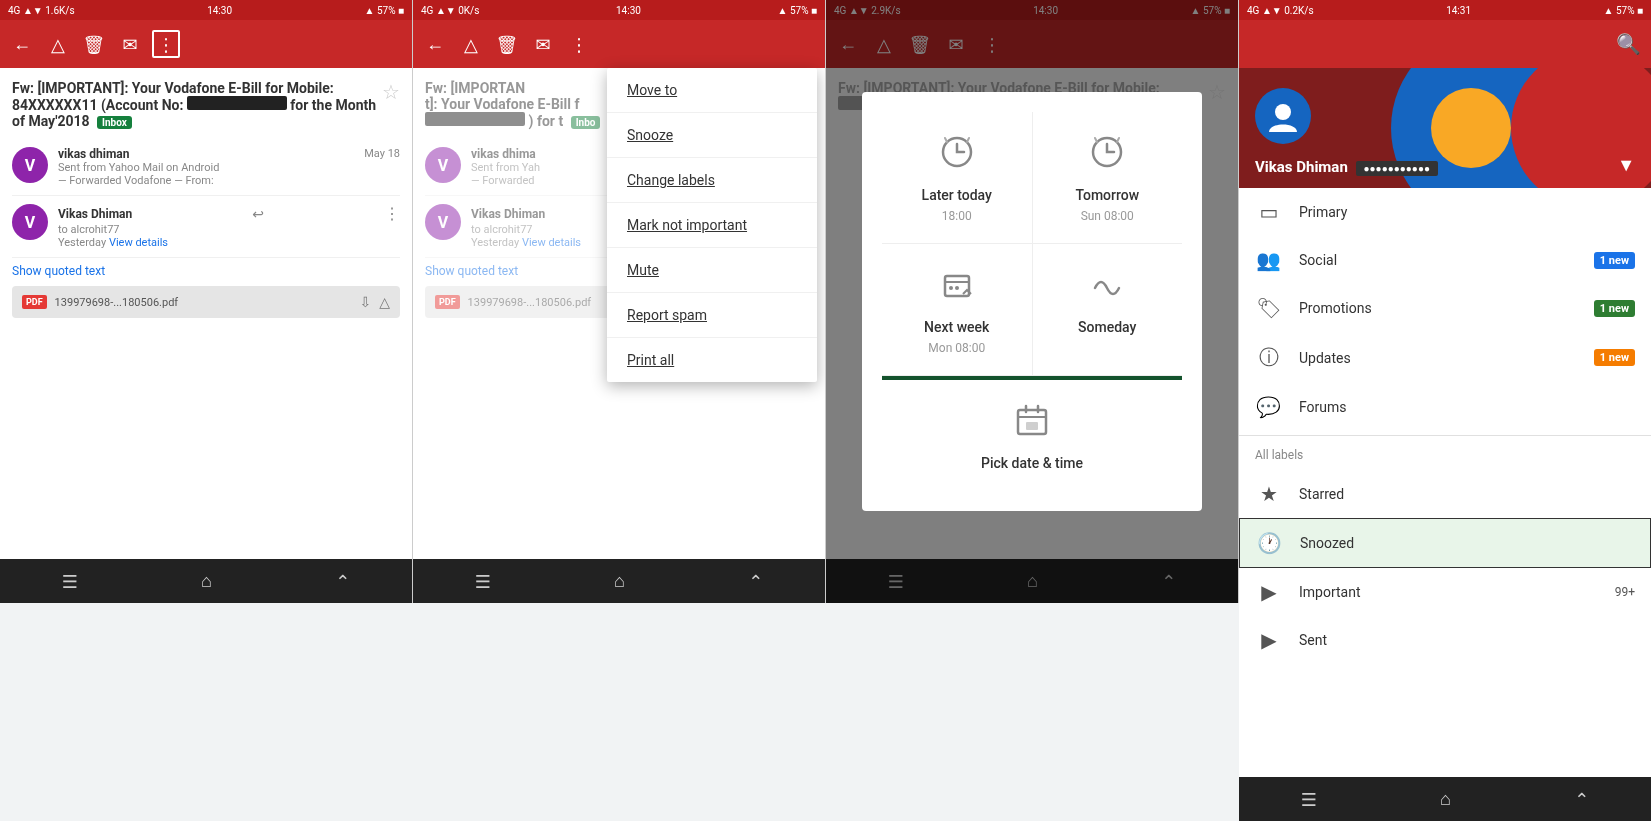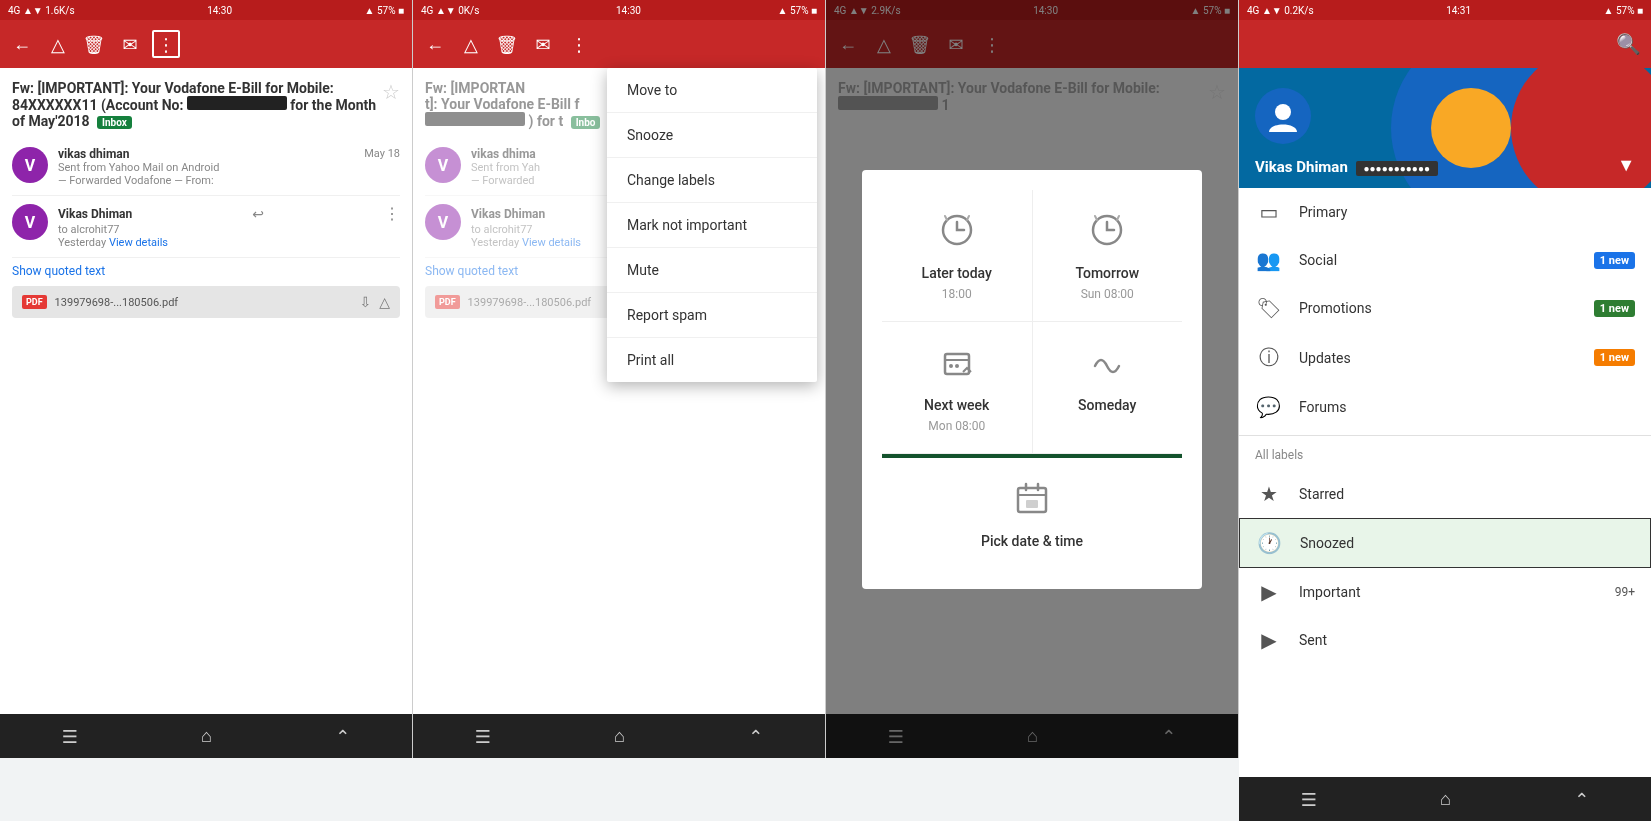--- a/index.html
+++ b/index.html
@@ -8,21 +8,21 @@
       height: 821px;
       font-family: 'Roboto', Arial, sans-serif;
       display: flex;
       overflow: hidden;
       background: #f1f3f4;
     }
 
     
     .panel {
       flex: 1;
-      height: 758px;
+      height: 603px;
       display: flex;
       flex-direction: column;
       overflow: hidden;
       position: relative;
       border-right: 1px solid #ccc;
       background: #fff;
     }
 
     
     .status-bar {
@@ -192,20 +192,21 @@
       z-index: 100;
       width: 210px;
       overflow: hidden;
     }
     .dropdown-item {
       padding: 14px 20px;
       font-size: 14px;
       color: #333;
       cursor: pointer;
       border-bottom: 1px solid #f0f0f0;
+      text-decoration: underline;
     }
     .dropdown-item:last-child { border-bottom: none; }
 
     
     .snooze-overlay {
       position: absolute;
       top: 0; left: 0; right: 0; bottom: 0;
       background: rgba(0,0,0,0.5);
       z-index: 200;
       display: flex;
@@ -222,21 +223,21 @@
     
     .sidebar-panel {
       width: 412px;
       height: 821px;
       display: flex;
       flex-direction: column;
       background: #fff;
       border-right: none;
     }
     .sidebar-header {
-      background: #0369a1;
+      background: #7f1d1d;
       height: 120px;
       position: relative;
       overflow: hidden;
     }
     .sidebar-header-bg {
       position: absolute;
       top: 0; left: 0; right: 0; bottom: 0;
       overflow: hidden;
     }
     .circle-blue {

